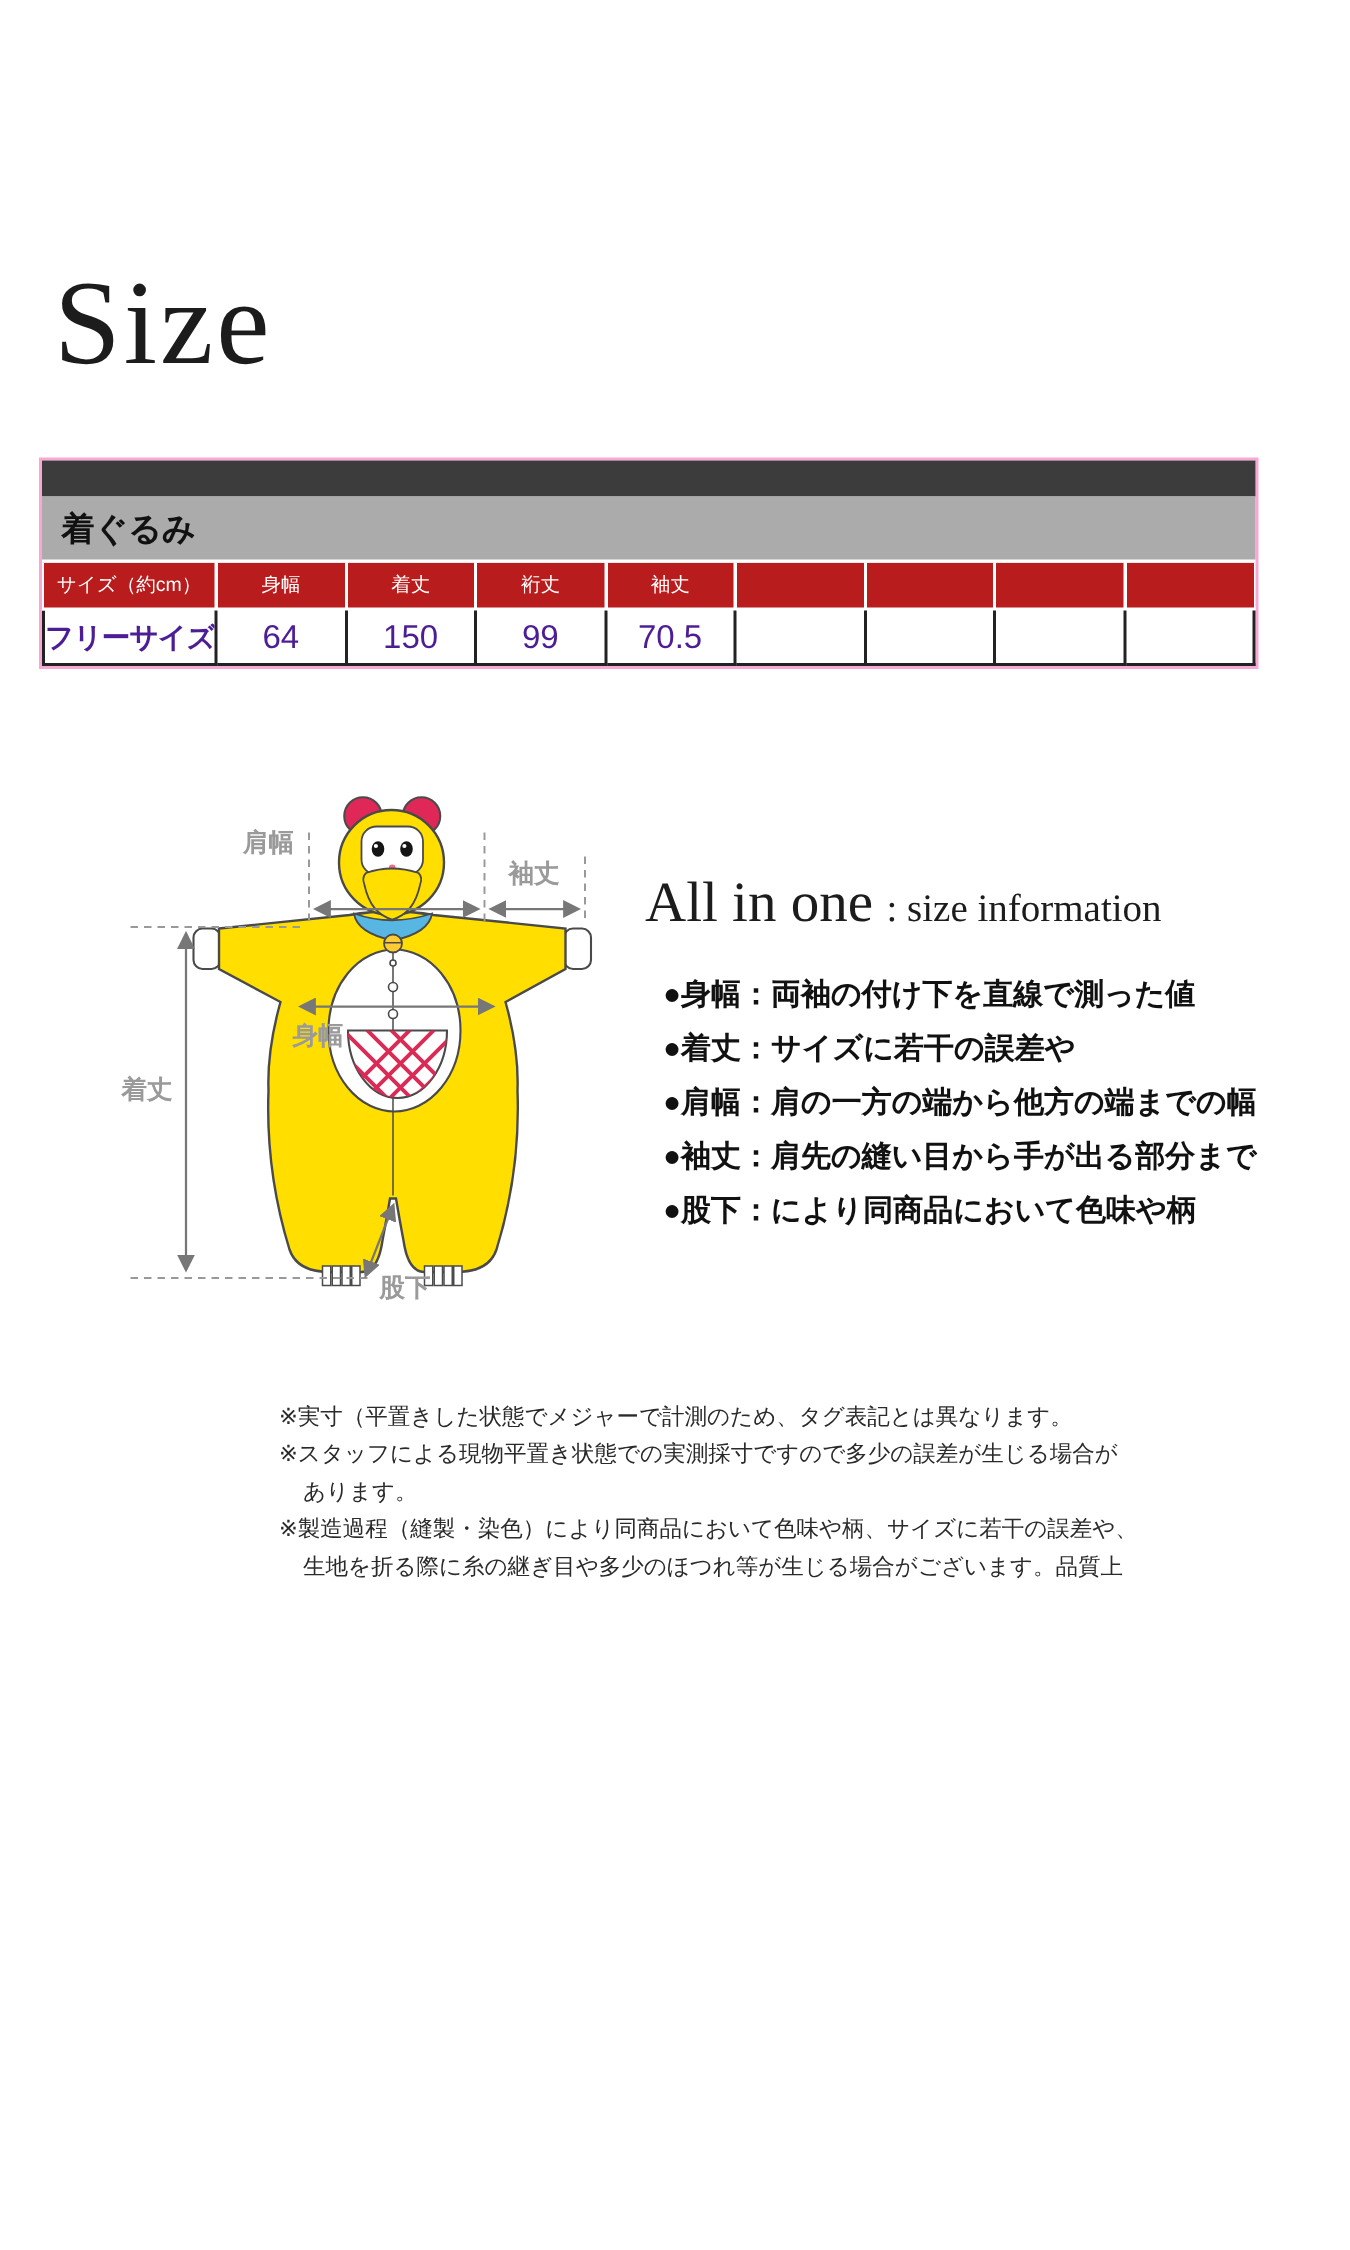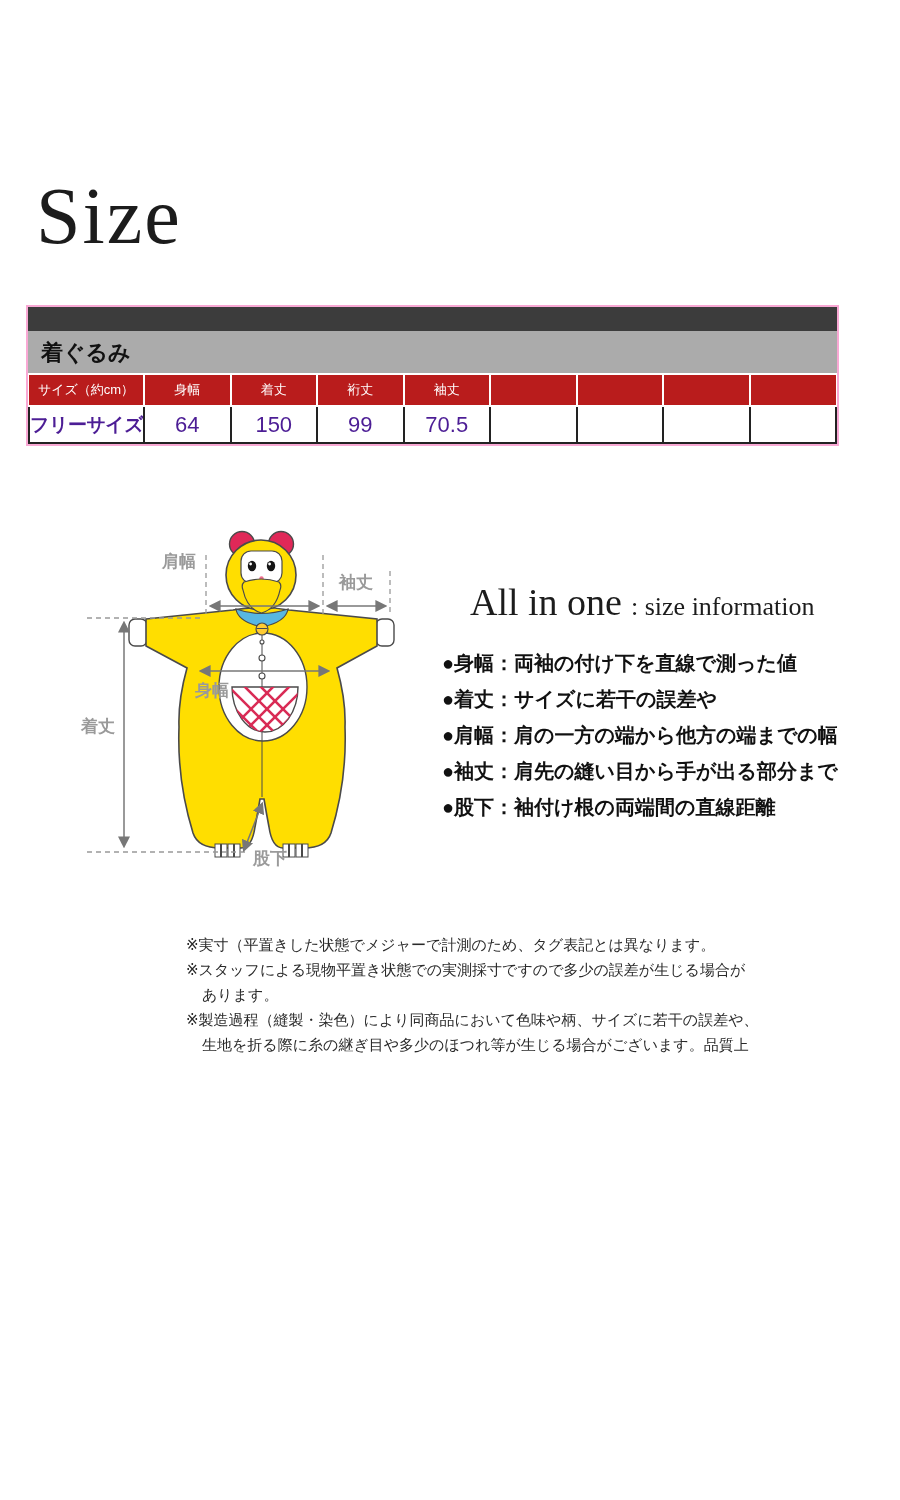--- a/index.html
+++ b/index.html
@@ -40,21 +40,21 @@
     font-size:22px; color:#4c1d95; overflow:hidden; white-space:nowrap;
   }
   table.sizes td.c0 { font-weight:bold; font-size:19px; letter-spacing:-0.5px; }
 
   
   .diagram { position:absolute; left:55px; top:515px; width:370px; height:390px; }
 
   
   .info-head {
     position:absolute; left:430px; top:580px; display:flex; align-items:baseline;
-    font-family:"Liberation Serif","DejaVu Serif",serif; color:#1c1c1c; white-space:nowrap;margin-left:40px;
+    font-family:"Liberation Serif","DejaVu Serif",serif; color:#1c1c1c; white-space:nowrap;
   }
   .info-head .main { font-size:38px; font-weight:400; }
   .info-head .sub  { font-size:26px; font-weight:400; margin-left:9px; }
   .bullet-list { position:absolute; left:442px; top:645px; }
   .bullet-line {
     font-size:20px; font-weight:bold; color:#111; line-height:36px; white-space:nowrap;
   }
 
   
   .notes { position:absolute; left:186px; top:932px; color:#2a2a2a; }
@@ -213,21 +213,21 @@
   <div class="info-head">
     <span class="main">All in one</span>
     <span class="sub">: size information</span>
   </div>
 
   <div class="bullet-list">
     <div class="bullet-line">●身幅：両袖の付け下を直線で測った値</div>
     <div class="bullet-line">●着丈：サイズに若干の誤差や</div>
     <div class="bullet-line">●肩幅：肩の一方の端から他方の端までの幅</div>
     <div class="bullet-line">●袖丈：肩先の縫い目から手が出る部分まで</div>
-    <div class="bullet-line">●股下：袖付け根の両端間の直線距離</div>
+    <div class="bullet-line">●股下：により同商品において色味や柄</div>
   </div>
 
   <div class="notes">
     <div class="note-line">※実寸（平置きした状態でメジャーで計測のため、タグ表記とは異なります。</div>
     <div class="note-line">※スタッフによる現物平置き状態での実測採寸ですので多少の誤差が生じる場合が</div>
     <div class="note-line indent">あります。</div>
     <div class="note-line">※製造過程（縫製・染色）により同商品において色味や柄、サイズに若干の誤差や、</div>
     <div class="note-line indent">生地を折る際に糸の継ぎ目や多少のほつれ等が生じる場合がございます。品質上</div>
   </div>
 

